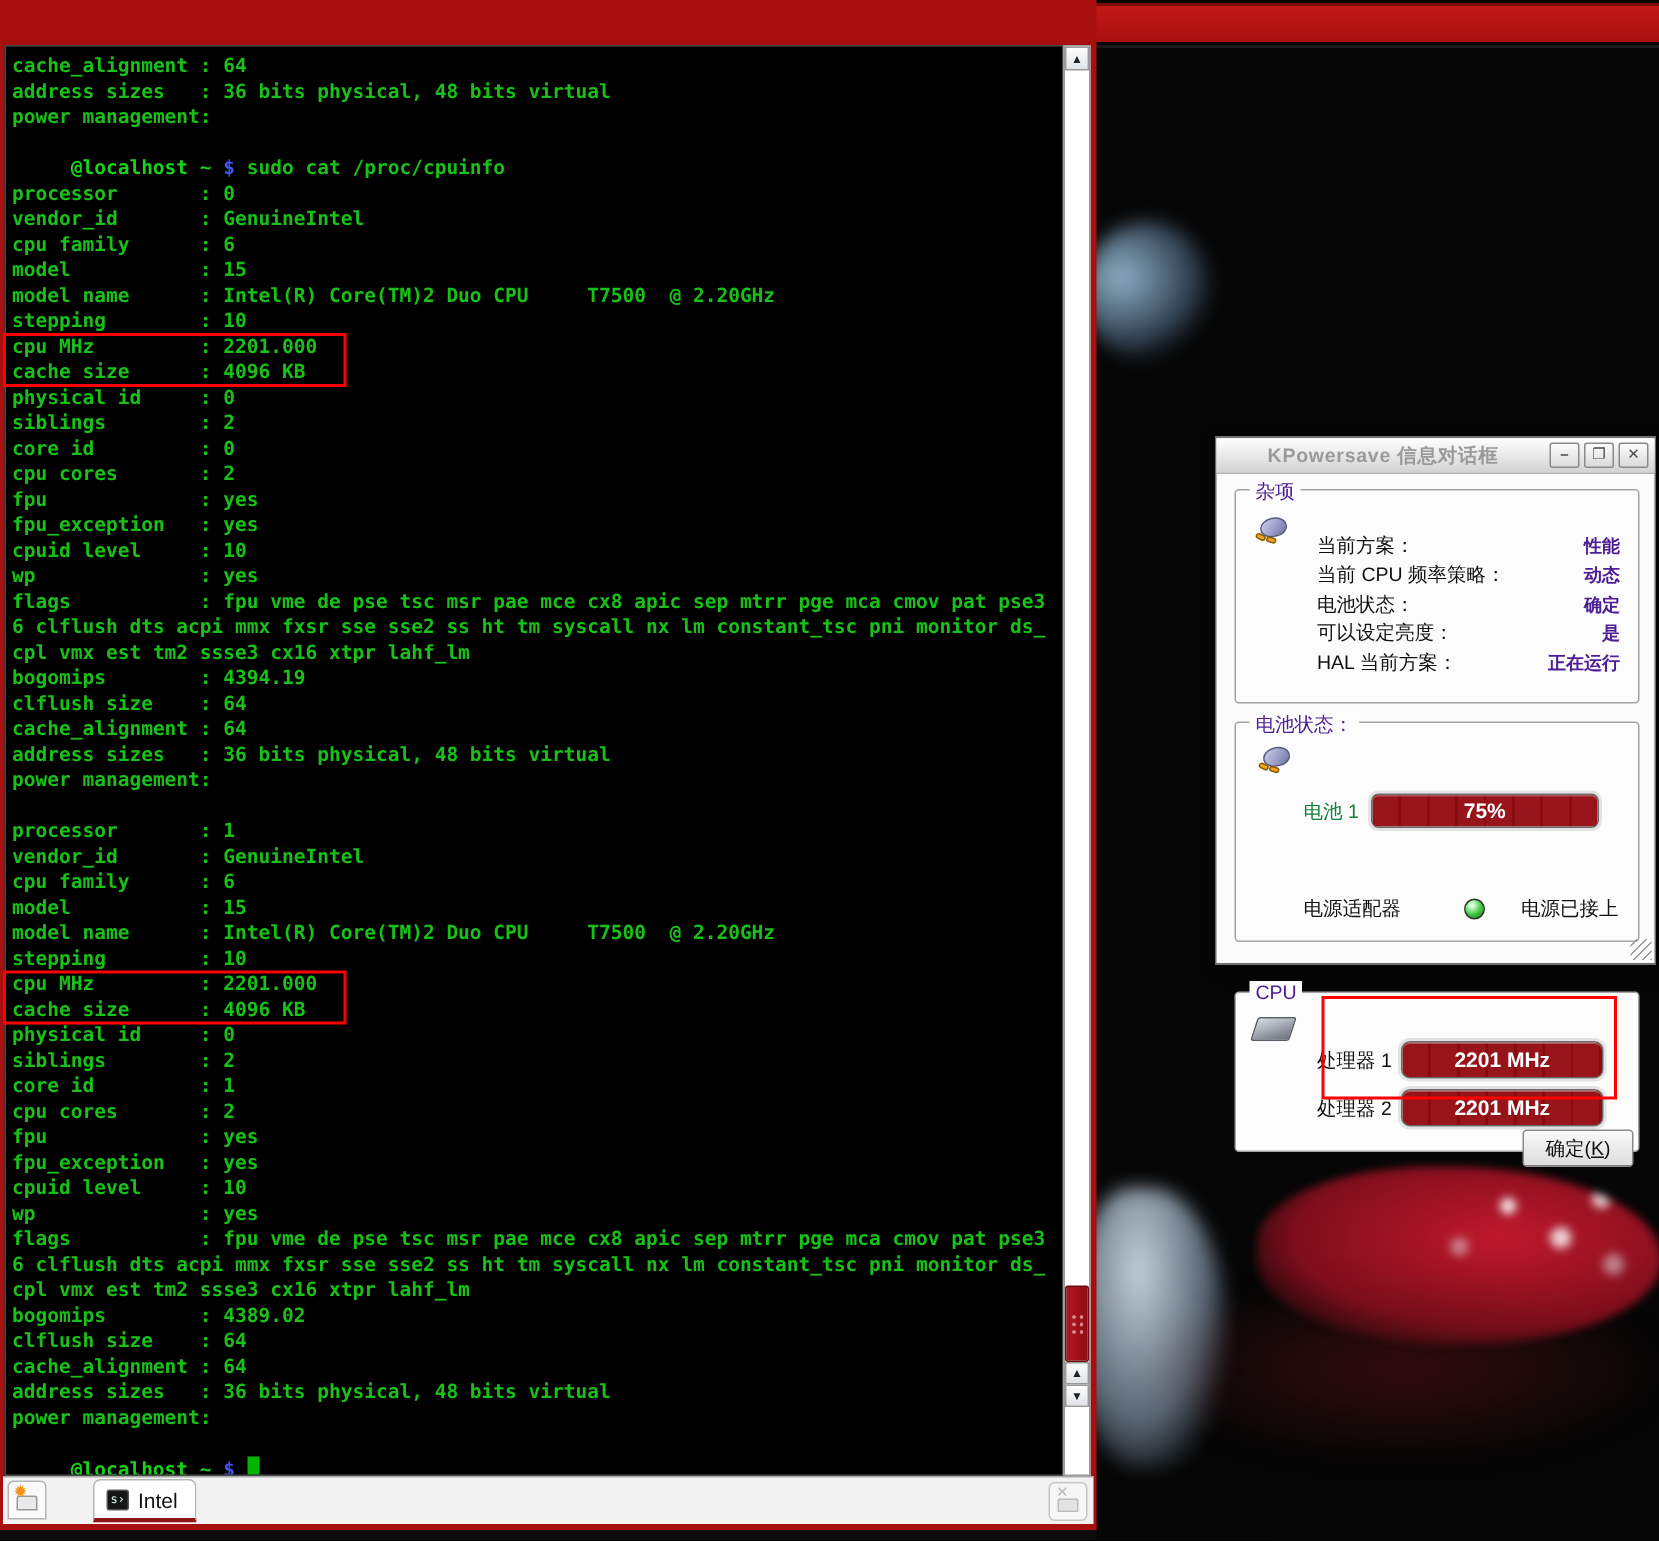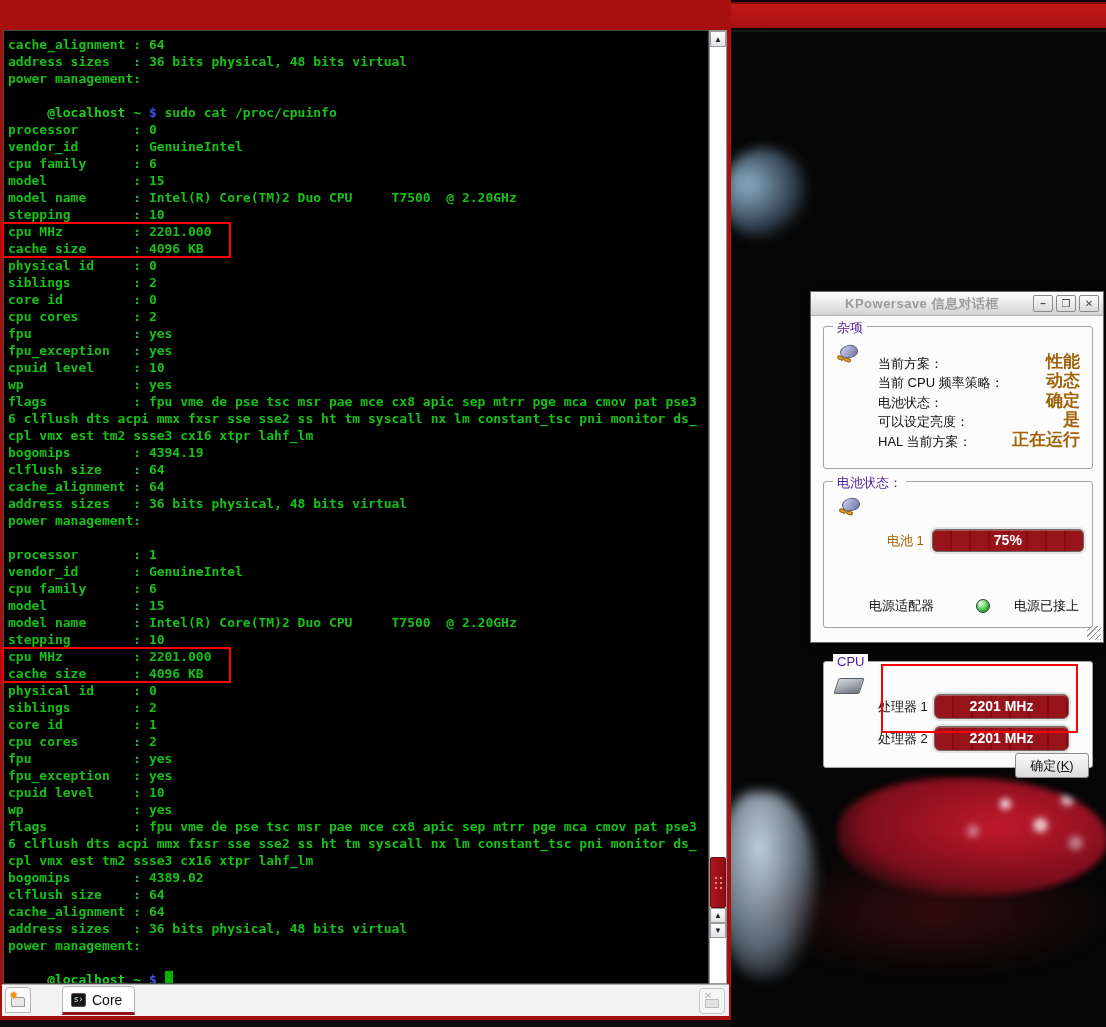--- a/index.html
+++ b/index.html
@@ -102,24 +102,24 @@
   .plug-icon { position:absolute; width:24px; height:20px; }
   .plug-body { position:absolute; left:4px; top:2px; width:18px; height:13px; border-radius:50% 50% 45% 45%;
     background:linear-gradient(135deg,#cfd3ee,#8d90bd 70%,#6f739e); border:1px solid #55587a; transform:rotate(-12deg); }
   .plug-prong { position:absolute; width:7px; height:4px; background:#f2a31f; border:1px solid #8a5c08; border-radius:2px; }
   .prong1 { left:1px; top:13px; transform:rotate(25deg); }
   .prong2 { left:8px; top:15px; transform:rotate(15deg); }
 
   .misc-rows { position:absolute; left:54px; right:12px; top:26px; }
   .misc-row { display:flex; justify-content:space-between; align-items:flex-end; height:19.5px; }
   .misc-label { font-size:13px; color:#111; }
-  .misc-value { font-size:17px; font-weight:bold; color:#a16207; }
+  .misc-value { font-size:12px; font-weight:bold; color:#4c1d95; }
 
   .batt-row { position:absolute; left:45px; top:47px; display:flex; align-items:center; }
-  .batt-label { font-size:13px; color:#a16207; margin-right:8px;margin-left:18px; }
+  .batt-label { font-size:13px; color:#15803d; margin-right:8px; }
   .kbar { background:repeating-linear-gradient(90deg,#98141b 0 17px,#880b10 17px 19px);
     border:1px solid #6a6a6a; border-radius:5px; color:#fff; font-weight:bold; text-align:center;
     box-shadow:inset 0 1px 0 rgba(255,255,255,.28), 0 0 0 2px #e3e3e3; }
   .batt-bar { width:152px; height:23px; font-size:14px; line-height:21px; }
   .adapter-row { position:absolute; left:45px; top:115px; display:flex; align-items:center; }
   .adapter-label { font-size:13px; color:#111; }
   .led { width:14px; height:14px; border-radius:50%; margin:0 24px 0 42px;
     background:radial-gradient(circle at 35% 30%, #d8ffd8 10%, #3ec43e 55%, #1d7a1d); border:1px solid #333; }
   .adapter-status { font-size:13px; color:#111; }
 
@@ -174,21 +174,21 @@
       <div class="sb-btn sb-dn-bot">▼</div>
     </div>
 
     <div class="tabbar">
       <div class="tb-btn">
         <span class="newtab-glyph"></span>
         <span class="newtab-star">✹</span>
       </div>
       <div class="tab">
         <span class="tab-icon">s›</span>
-        <span class="tab-label">Core</span>
+        <span class="tab-label">Intel</span>
       </div>
       <div class="tb-right">
         <span class="closetab-glyph"></span>
         <span class="closetab-x">✕</span>
       </div>
     </div>
     <div class="bottom-strip"></div>
   </div>
 
   <div id="dialog">

